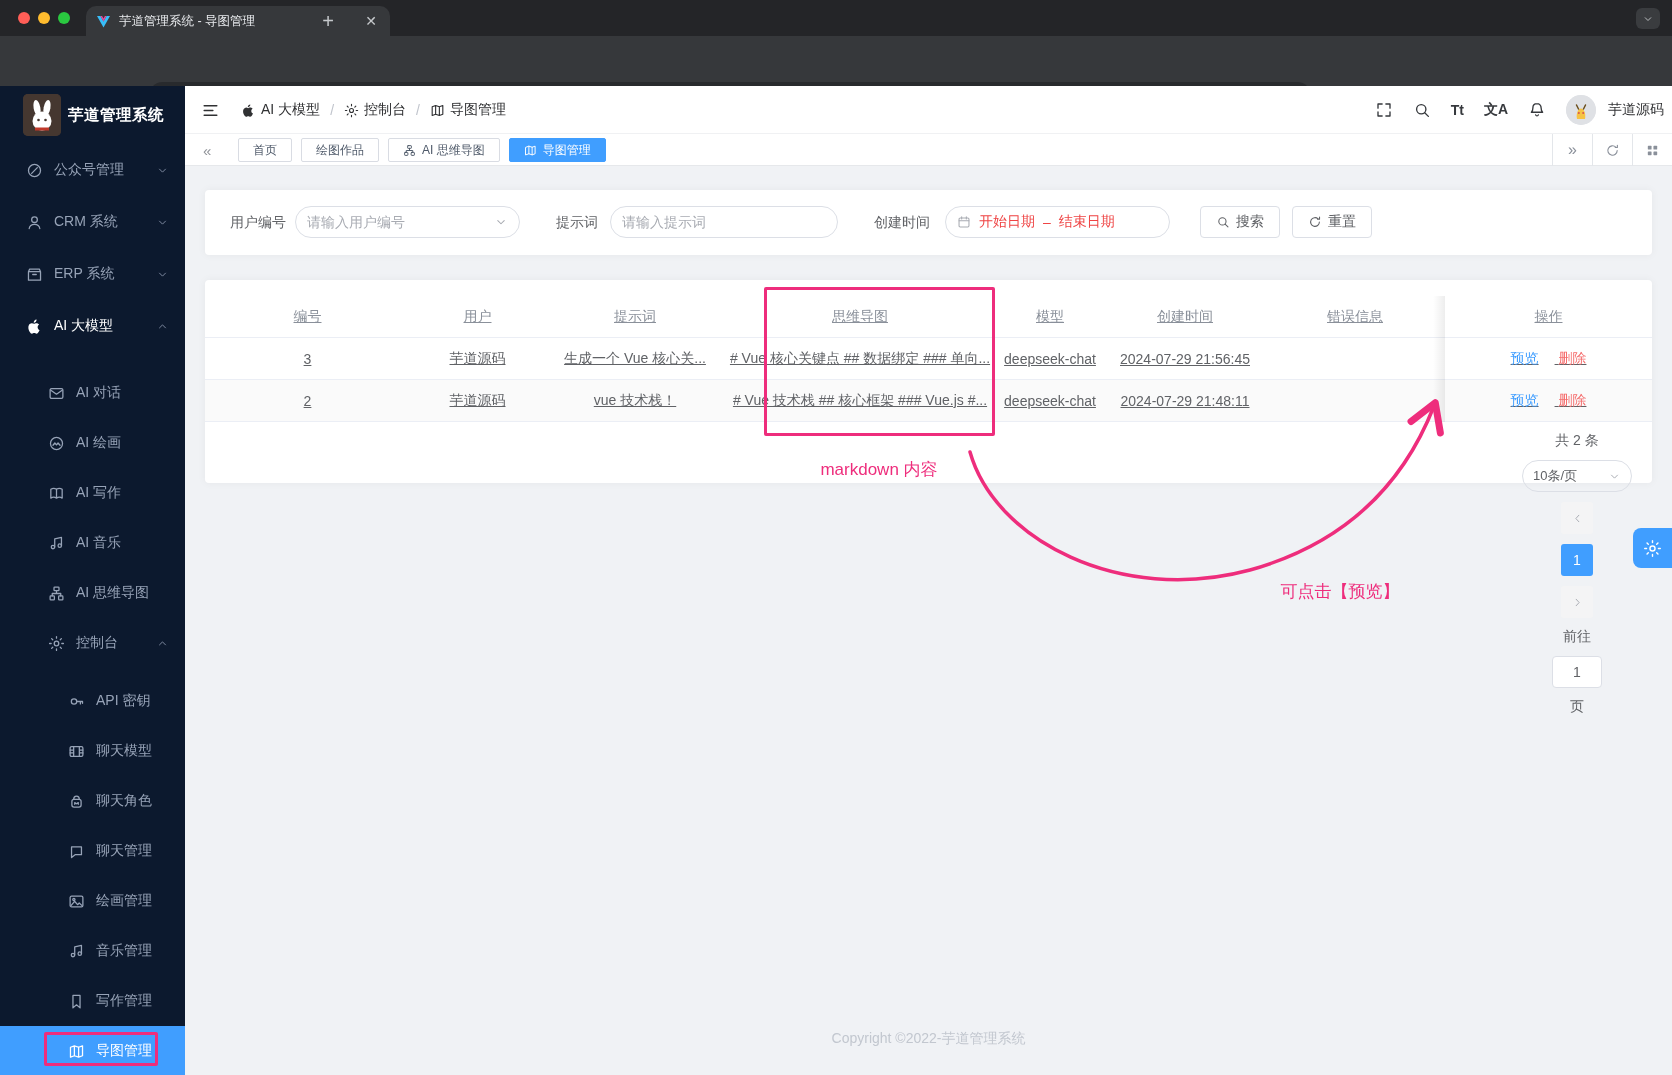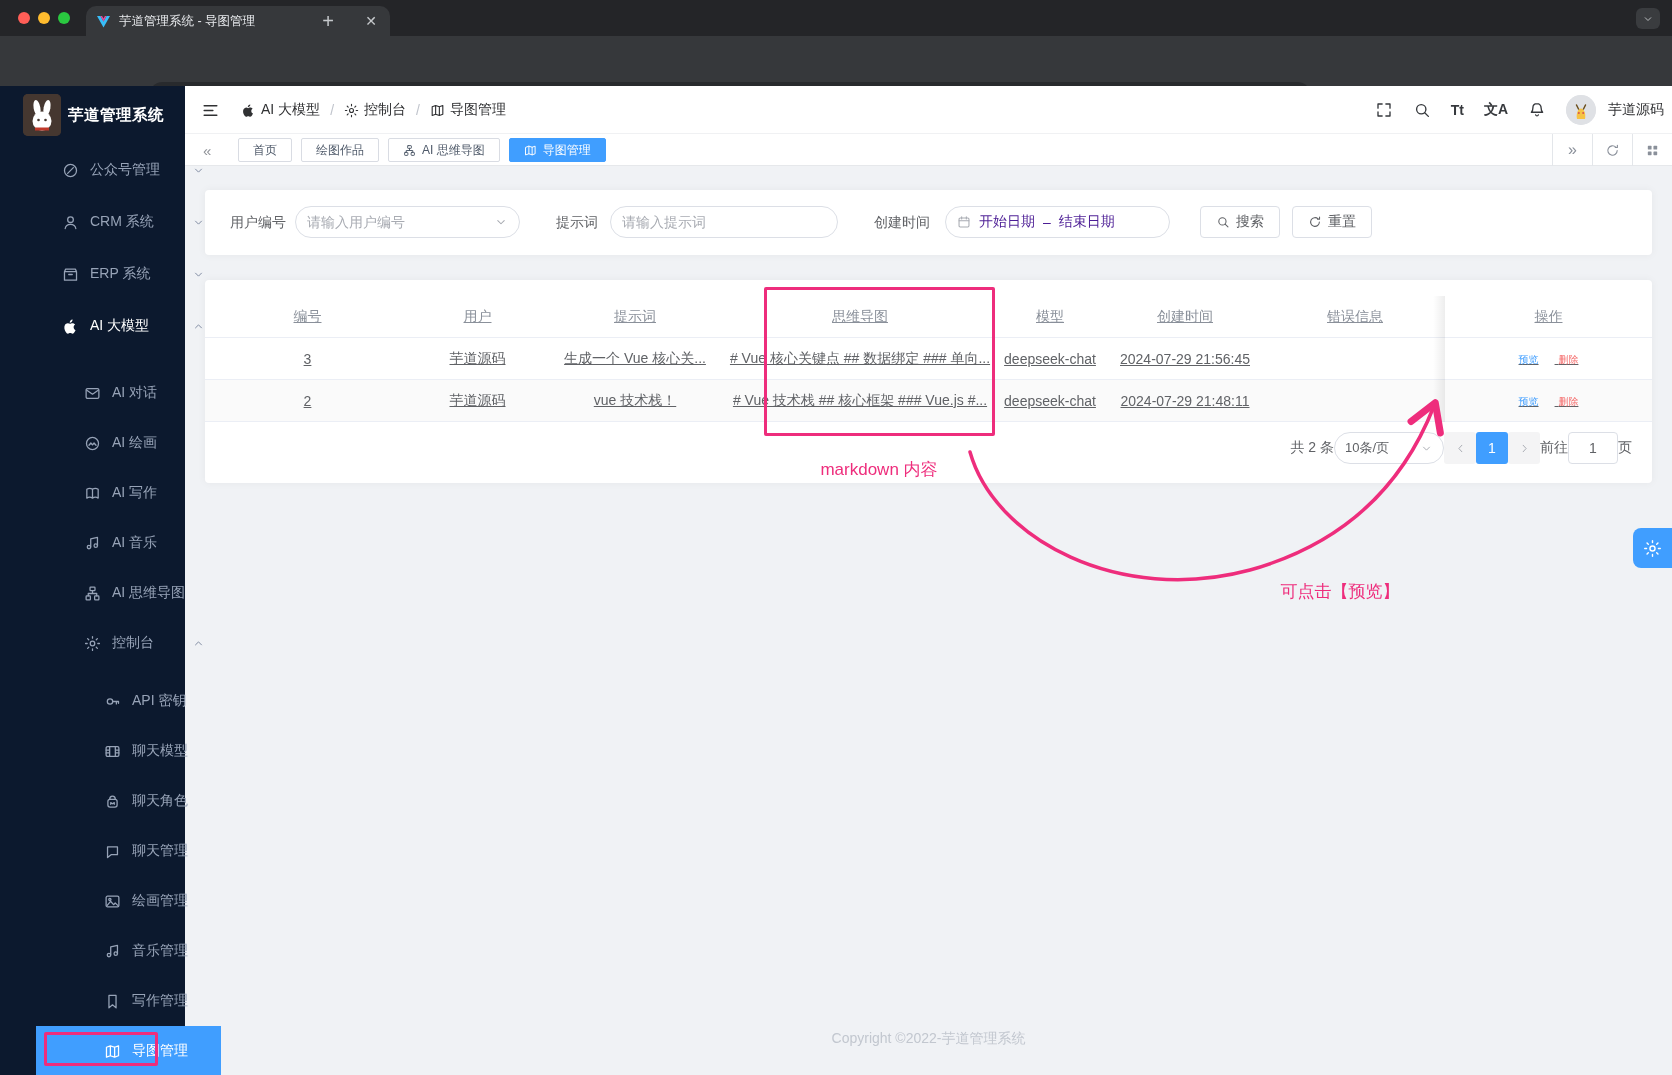--- a/index.html
+++ b/index.html
@@ -26,21 +26,21 @@
   .addrpill { position:absolute; left:148px; top:46px; width:1164px; height:30px; border-radius:15px; background:#282a2d; display:flex; align-items:center; padding:0 14px; }
   .url { color:#e8eaed; font-size:14.5px; margin-left:10px; flex:1; }
   .ext { position:absolute; top:52px; width:19px; height:19px; }
   .tbsep { position:absolute; left:1568px; top:51px; width:1px; height:20px; background:#55575a; }
 
   
   .sidebar { position:absolute; left:0; top:86px; width:185px; height:989px; background:#0c192e; }
   .logo-row { position:absolute; left:0; top:0; width:185px; height:58px;margin-left:12px; }
   .logo-img { position:absolute; left:11px; top:8px; width:38px; height:42px; border-radius:5px; background:#453730; overflow:hidden; }
   .logo-title { position:absolute; left:56px; top:19px; color:#fff; font-size:15.5px; font-weight:700; letter-spacing:.5px; }
-  .s-item { position:absolute; left:0; width:185px; height:50px; display:flex; align-items:center; color:#97a3b7; font-size:14px; cursor:pointer;margin-left:36px; }
+  .s-item { position:absolute; left:0; width:185px; height:50px; display:flex; align-items:center; color:#97a3b7; font-size:14px; cursor:pointer; }
   .s-item.lv1 { height:52px; padding-left:26px; }
   .s-item.lv2 { padding-left:48px; }
   .s-item.lv3 { padding-left:68px; }
   .s-item .mi { width:17px; height:17px; margin-right:11px; flex:none; }
   .s-item .chev { position:absolute; right:16px; width:13px; height:13px; color:#7e8aa0; }
   .s-item.parent-open { color:#fff; }
   .s-item.active { background:#409eff; color:#fff; }
 
   
   .navbar { position:absolute; left:185px; top:86px; width:1487px; height:48px; background:#fff; border-bottom:1px solid #f0f1f3; }
@@ -66,40 +66,40 @@
   .tr-btn { width:40px; height:32px; border-left:1px solid #e3e6ea; display:flex; align-items:center; justify-content:center; color:#8a909a; }
   .tr-btn .ti { width:15px; height:15px; }
 
   
   .card { position:absolute; background:#fff; border-radius:4px; box-shadow:0 0 8px rgba(0,0,0,.05); }
   .filter-card { left:205px; top:190px; width:1447px; height:65px; }
   .f-label { position:absolute; top:24px; color:#606266; font-size:14px; white-space:nowrap; }
   .f-box { position:absolute; top:16px; height:32px; border:1px solid #dcdfe6; border-radius:16px; background:#fff; display:flex; align-items:center; padding:0 11px; font-size:14px; color:#606266; }
   .f-box input { border:none; outline:none; flex:1; font-size:14px; color:#606266; font-family:inherit; background:transparent; min-width:0; }
   .f-box input::placeholder { color:#a8abb2; }
-  .ph { color:#4c1d95; }
+  .ph { color:#ef4444; }
   .f-btn { position:absolute; top:16px; height:32px; border:1px solid #dcdfe6; border-radius:4px; background:#fff; display:flex; align-items:center; justify-content:center; gap:6px; color:#606266; font-size:14px; cursor:pointer; padding:0 15px; }
   .f-btn .ti, .f-box .ti { width:14px; height:14px; color:#a8abb2; }
   .f-btn .ti { color:#606266; }
 
   
   .table-card { left:205px; top:280px; width:1447px; height:203px; }
   .trow { display:flex; width:1447px; align-items:center; }
   .thead { height:42px; margin-top:16px; border-bottom:1px solid #ebeef5; color:#8a909a; font-size:14px; font-weight:400; }
   .tr-data { height:42px; border-bottom:1px solid #ebeef5; color:#606266; font-size:14px; }
   .tr-data.stripe { background:#fafafa; }
   .tc { text-align:center; white-space:nowrap; overflow:hidden; flex:none;text-decoration:underline; }
   .c0{width:205px}.c1{width:135px}.c2{width:180px}.c3{width:270px}.c4{width:110px}.c5{width:160px}.c6{width:180px}.c7{width:207px}
-  .act-link { font-size:10px; cursor:pointer; text-decoration:none; }
+  .act-link { font-size:14px; cursor:pointer; text-decoration:none; }
   .lk-prev { color:#409eff; margin-right:16px; }
   .lk-del { color:#f56c6c; }
   .fix-shadow { position:absolute; left:1228px; top:16px; width:12px; height:126px; background:linear-gradient(to left, rgba(0,0,0,.07), rgba(0,0,0,0)); }
 
   
-  .pager { position:absolute; right:20px; top:152px; display:flex; align-items:center; font-size:14px; color:#606266; }
+  .pager { position:absolute; right:20px; top:152px; display:flex; align-items:center; gap:10px; font-size:14px; color:#606266;flex-direction:column; }
   .pg-select { width:110px; height:32px; border:1px solid #dcdfe6; border-radius:16px; display:flex; align-items:center; padding:0 10px; color:#606266; font-size:13px; cursor:pointer; }
   .pg-select .ti { width:13px; height:13px; color:#a8abb2; margin-left:auto; }
   .pg-btn { width:32px; height:32px; border-radius:3px; background:#f4f4f5; color:#a8abb2; display:flex; align-items:center; justify-content:center; cursor:pointer; }
   .pg-btn .ti { width:13px; height:13px; }
   .pg-cur { width:32px; height:32px; border-radius:3px; background:#409eff; color:#fff; display:flex; align-items:center; justify-content:center; font-size:14px; cursor:pointer; }
   .pg-goto-input { width:50px; height:32px; border:1px solid #dcdfe6; border-radius:4px; text-align:center; font-size:14px; color:#606266; outline:none; font-family:inherit; }
 
   
   .footer-txt { position:absolute; left:185px; top:1030px; width:1487px; text-align:center; color:#c2c7cf; font-size:14px; }
   .float-gear { position:absolute; right:0; top:528px; width:39px; height:40px; background:#409eff; border-radius:8px 0 0 8px; display:flex; align-items:center; justify-content:center; color:#fff; cursor:pointer; }

